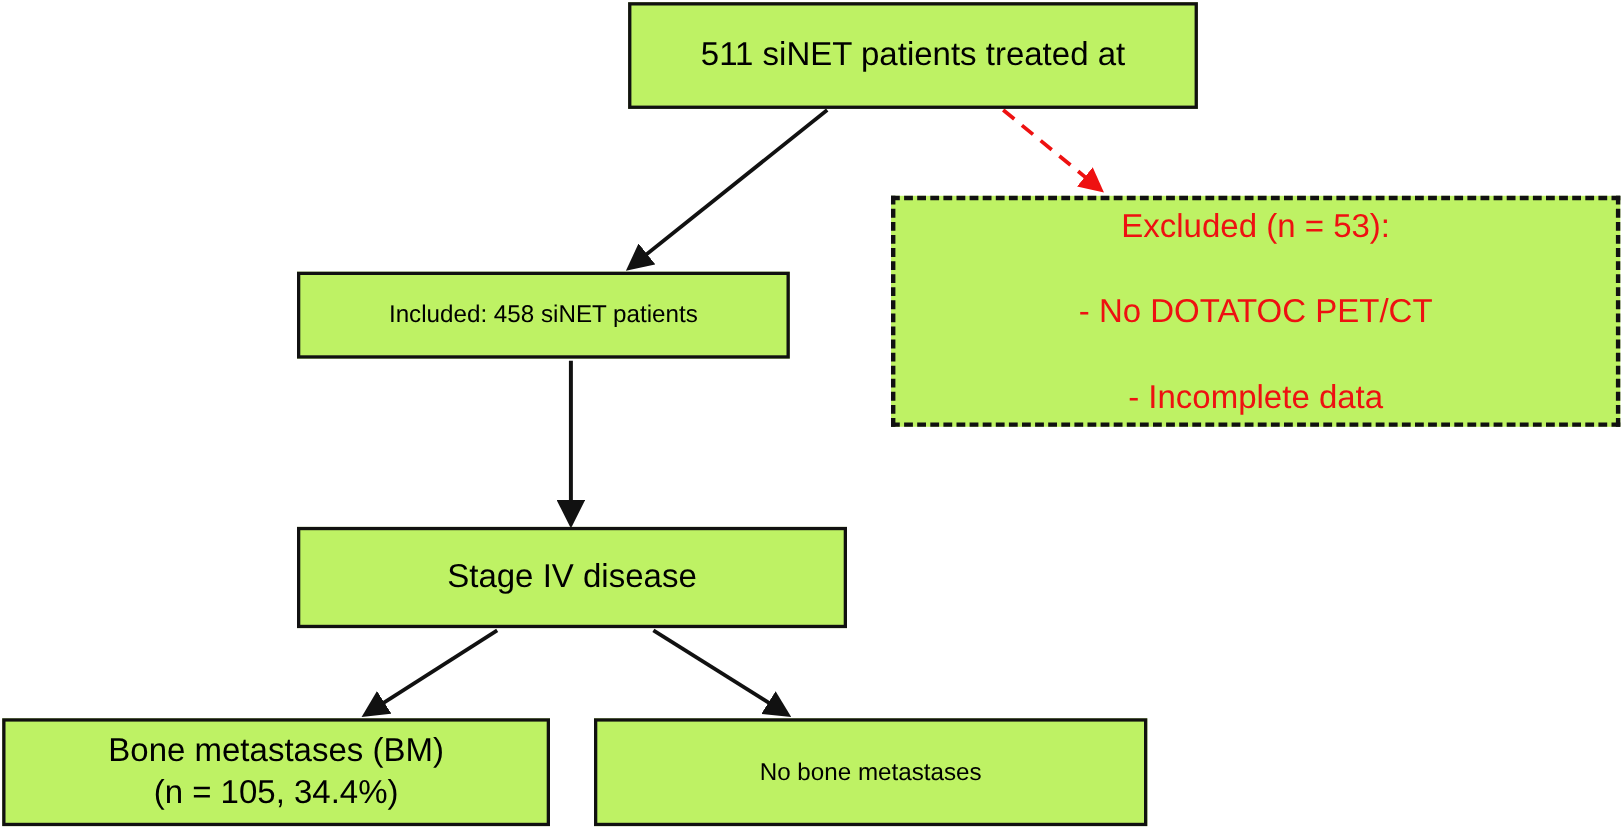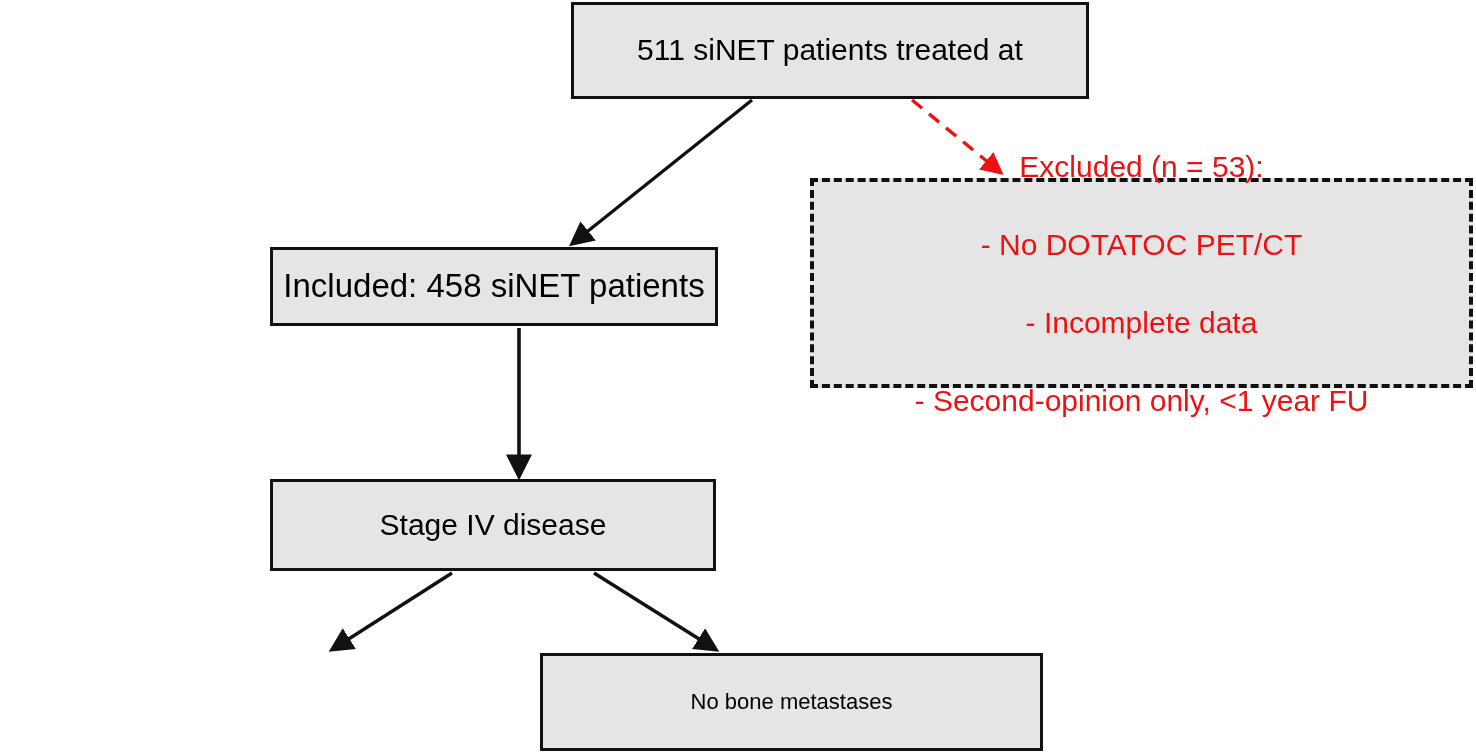--- a/index.html
+++ b/index.html
@@ -21,21 +21,21 @@
     position: absolute;
     left: 0;
     top: 0;
     width: 1476px;
     height: 753px;
     pointer-events: none;
   }
   .node {
     position: absolute;
     box-sizing: border-box;
-    background: #e5e5e5;
+    background: #bef264;
     display: flex;
     flex-direction: column;
     align-items: center;
     justify-content: center;
     text-align: center;
     color: #000000;
     line-height: 1.28;
   }
   .node.solid {
     border: 3px solid #111111;
@@ -52,31 +52,31 @@
 
   
   #node-cohort {
     left: 571px;  top: 2px;
     width: 518px; height: 97px;
     font-size: 30px;
   }
   #node-included {
     left: 270px;  top: 247px;
     width: 448px; height: 79px;
-    font-size: 33px;
+    font-size: 22px;
   }
   #node-excluded {
     left: 810px;  top: 178px;
     width: 663px; height: 210px;
     font-size: 30px;
     line-height: 1.30;
   }
   #node-stage4 {
     left: 270px;  top: 479px;
-    width: 446px; height: 92px;
+    width: 500px; height: 92px;
     font-size: 30px;
   }
   #node-bm {
     left: 2px;    top: 653px;
     width: 498px; height: 98px;
     font-size: 30px;
   }
   #node-nobm {
     left: 540px;  top: 653px;
     width: 503px; height: 98px;
@@ -114,25 +114,28 @@
   </div>
 
   <div class="node solid" id="node-included">
     <span class="node-line">Included: 458 siNET patients</span>
   </div>
 
   <div class="node dashed" id="node-excluded">
     <span class="node-line">Excluded (n = 53):</span>
     <span class="node-line">- No DOTATOC PET/CT</span>
     <span class="node-line">- Incomplete data</span>
-    <span class="node-line">- Second-opinion only, &lt;1 year FU</span>
   </div>
 
   <div class="node solid" id="node-stage4">
     <span class="node-line">Stage IV disease</span>
   </div>
 
+  <div class="node solid" id="node-bm">
+    <span class="node-line">Bone metastases (BM)</span>
+    <span class="node-line">(n = 105, 34.4%)</span>
+  </div>
 
   <div class="node solid" id="node-nobm">
     <span class="node-line">No bone metastases</span>
   </div>
 
 </div>
 
 </body></html>

